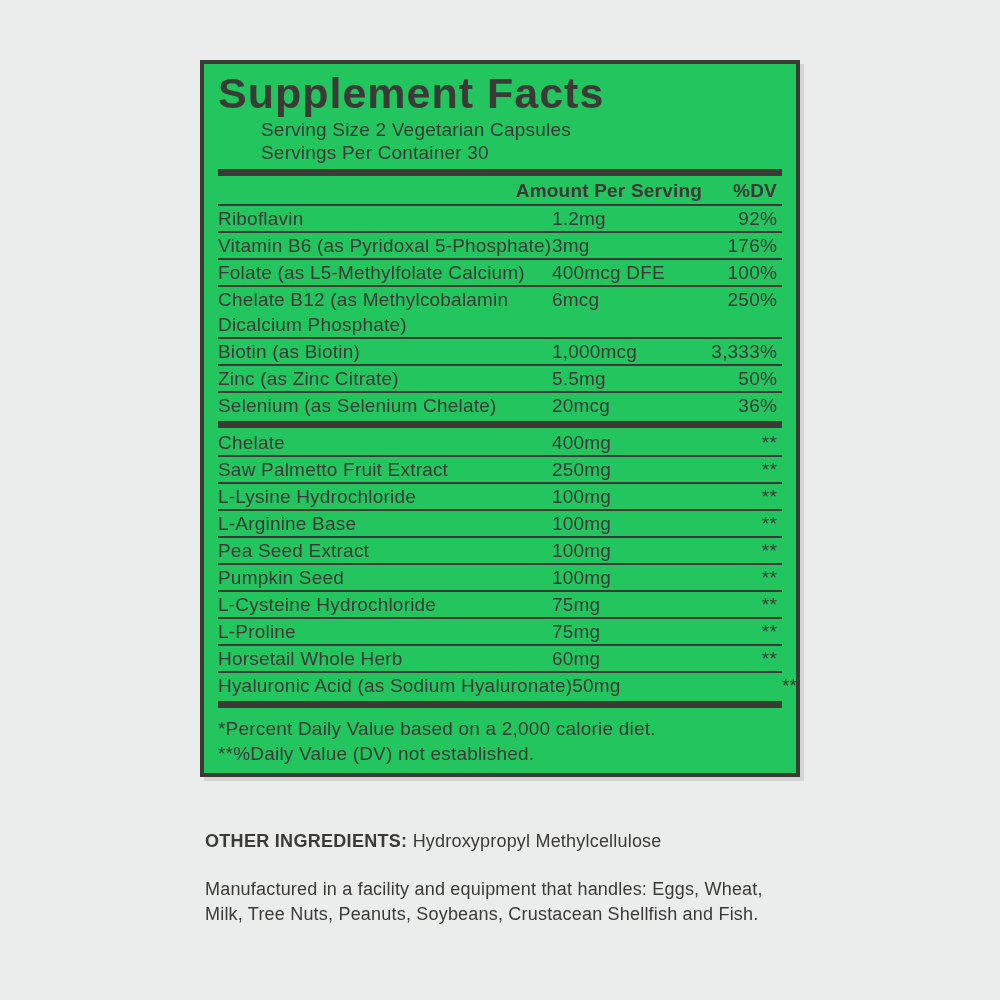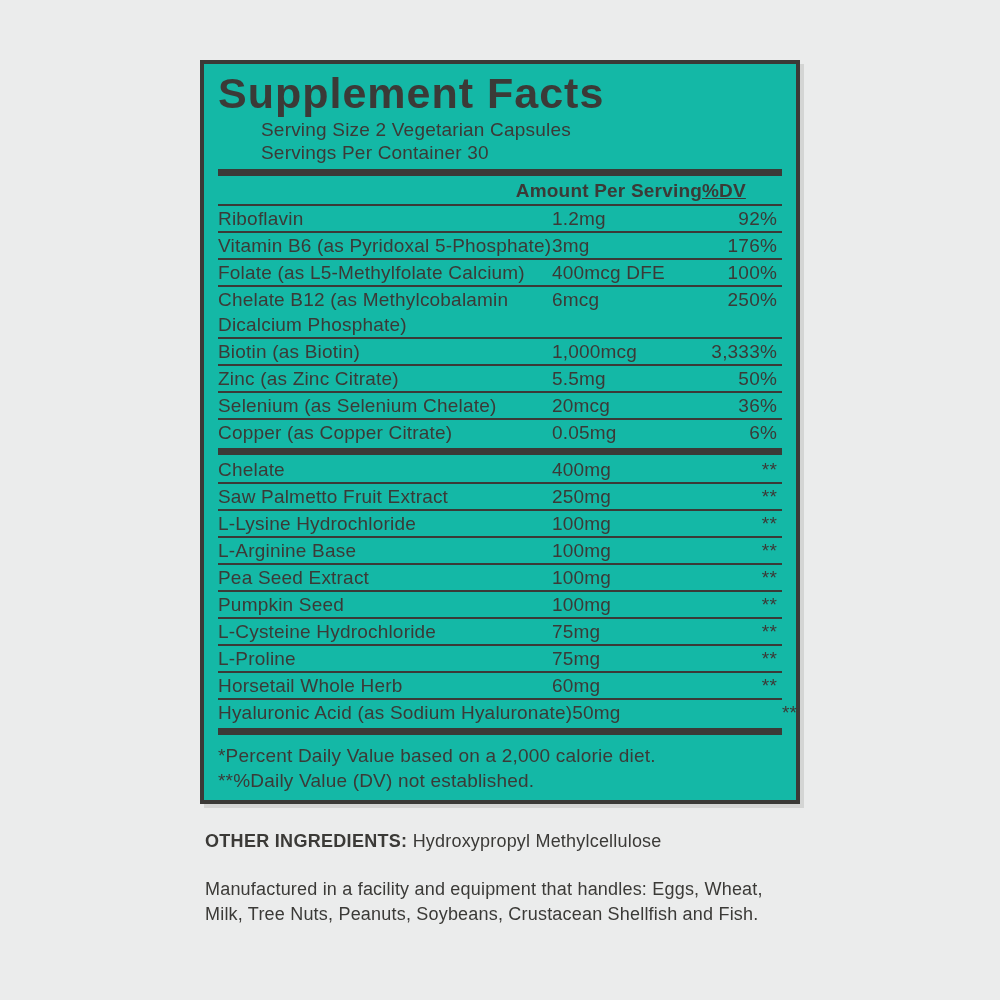--- a/index.html
+++ b/index.html
@@ -10,21 +10,21 @@
     color: #3b3a37;
     -webkit-font-smoothing: antialiased;
   }
   .stage { position: relative; width: 1000px; height: 1000px; overflow: hidden; }
 
   .label-box {
     position: absolute;
     left: 200px; top: 60px;
     width: 600px;
     box-sizing: border-box;
-    background: #14b8a6;
+    background: #22c55e;
     border: 4px solid #3b3a37;
     box-shadow: 4px 4px 0 rgba(110,110,108,0.18);
   }
   .label-inner { padding: 6px 14px 7px 14px; }
 
   .title {
     font-size: 43px;
     line-height: 46px;
     font-weight: bold;
     letter-spacing: 1px;
@@ -49,21 +49,21 @@
   .header-row {
     display: flex;
     align-items: baseline;
     font-weight: bold;
     font-size: 19px;
     line-height: 26px;
     border-bottom: 2px solid #3b3a37;
     letter-spacing: 0.2px;
   }
   .col-amount { margin-left: auto; white-space: nowrap; text-align: right; }
-  .col-dv { width: 80px; white-space: nowrap; padding-right: 5px; box-sizing: border-box; text-decoration: underline; }
+  .col-dv { width: 80px; text-align: right; white-space: nowrap; padding-right: 5px; box-sizing: border-box; }
 
   .rows .row {
     display: flex;
     align-items: flex-start;
     font-size: 19px;
     line-height: 25px;
     border-bottom: 2px solid #3b3a37;
     letter-spacing: 0.2px;
   }
   .rows .row:last-child { border-bottom: none; }
@@ -135,25 +135,20 @@
           <div class="row">
     <span class="row-name">Zinc (as Zinc Citrate)</span>
     <span class="row-amount">5.5mg</span>
     <span class="row-dv">50%</span>
   </div>
           <div class="row">
     <span class="row-name">Selenium (as Selenium Chelate)</span>
     <span class="row-amount">20mcg</span>
     <span class="row-dv">36%</span>
   </div>
-          <div class="row">
-    <span class="row-name">Copper (as Copper Citrate)</span>
-    <span class="row-amount">0.05mg</span>
-    <span class="row-dv">6%</span>
-  </div>
         </div>
 
       <div class="bar mid"></div>
 
       <div class="rows" id="section-2">
           <div class="row">
     <span class="row-name">Chelate</span>
     <span class="row-amount">400mg</span>
     <span class="row-dv">**</span>
   </div>

